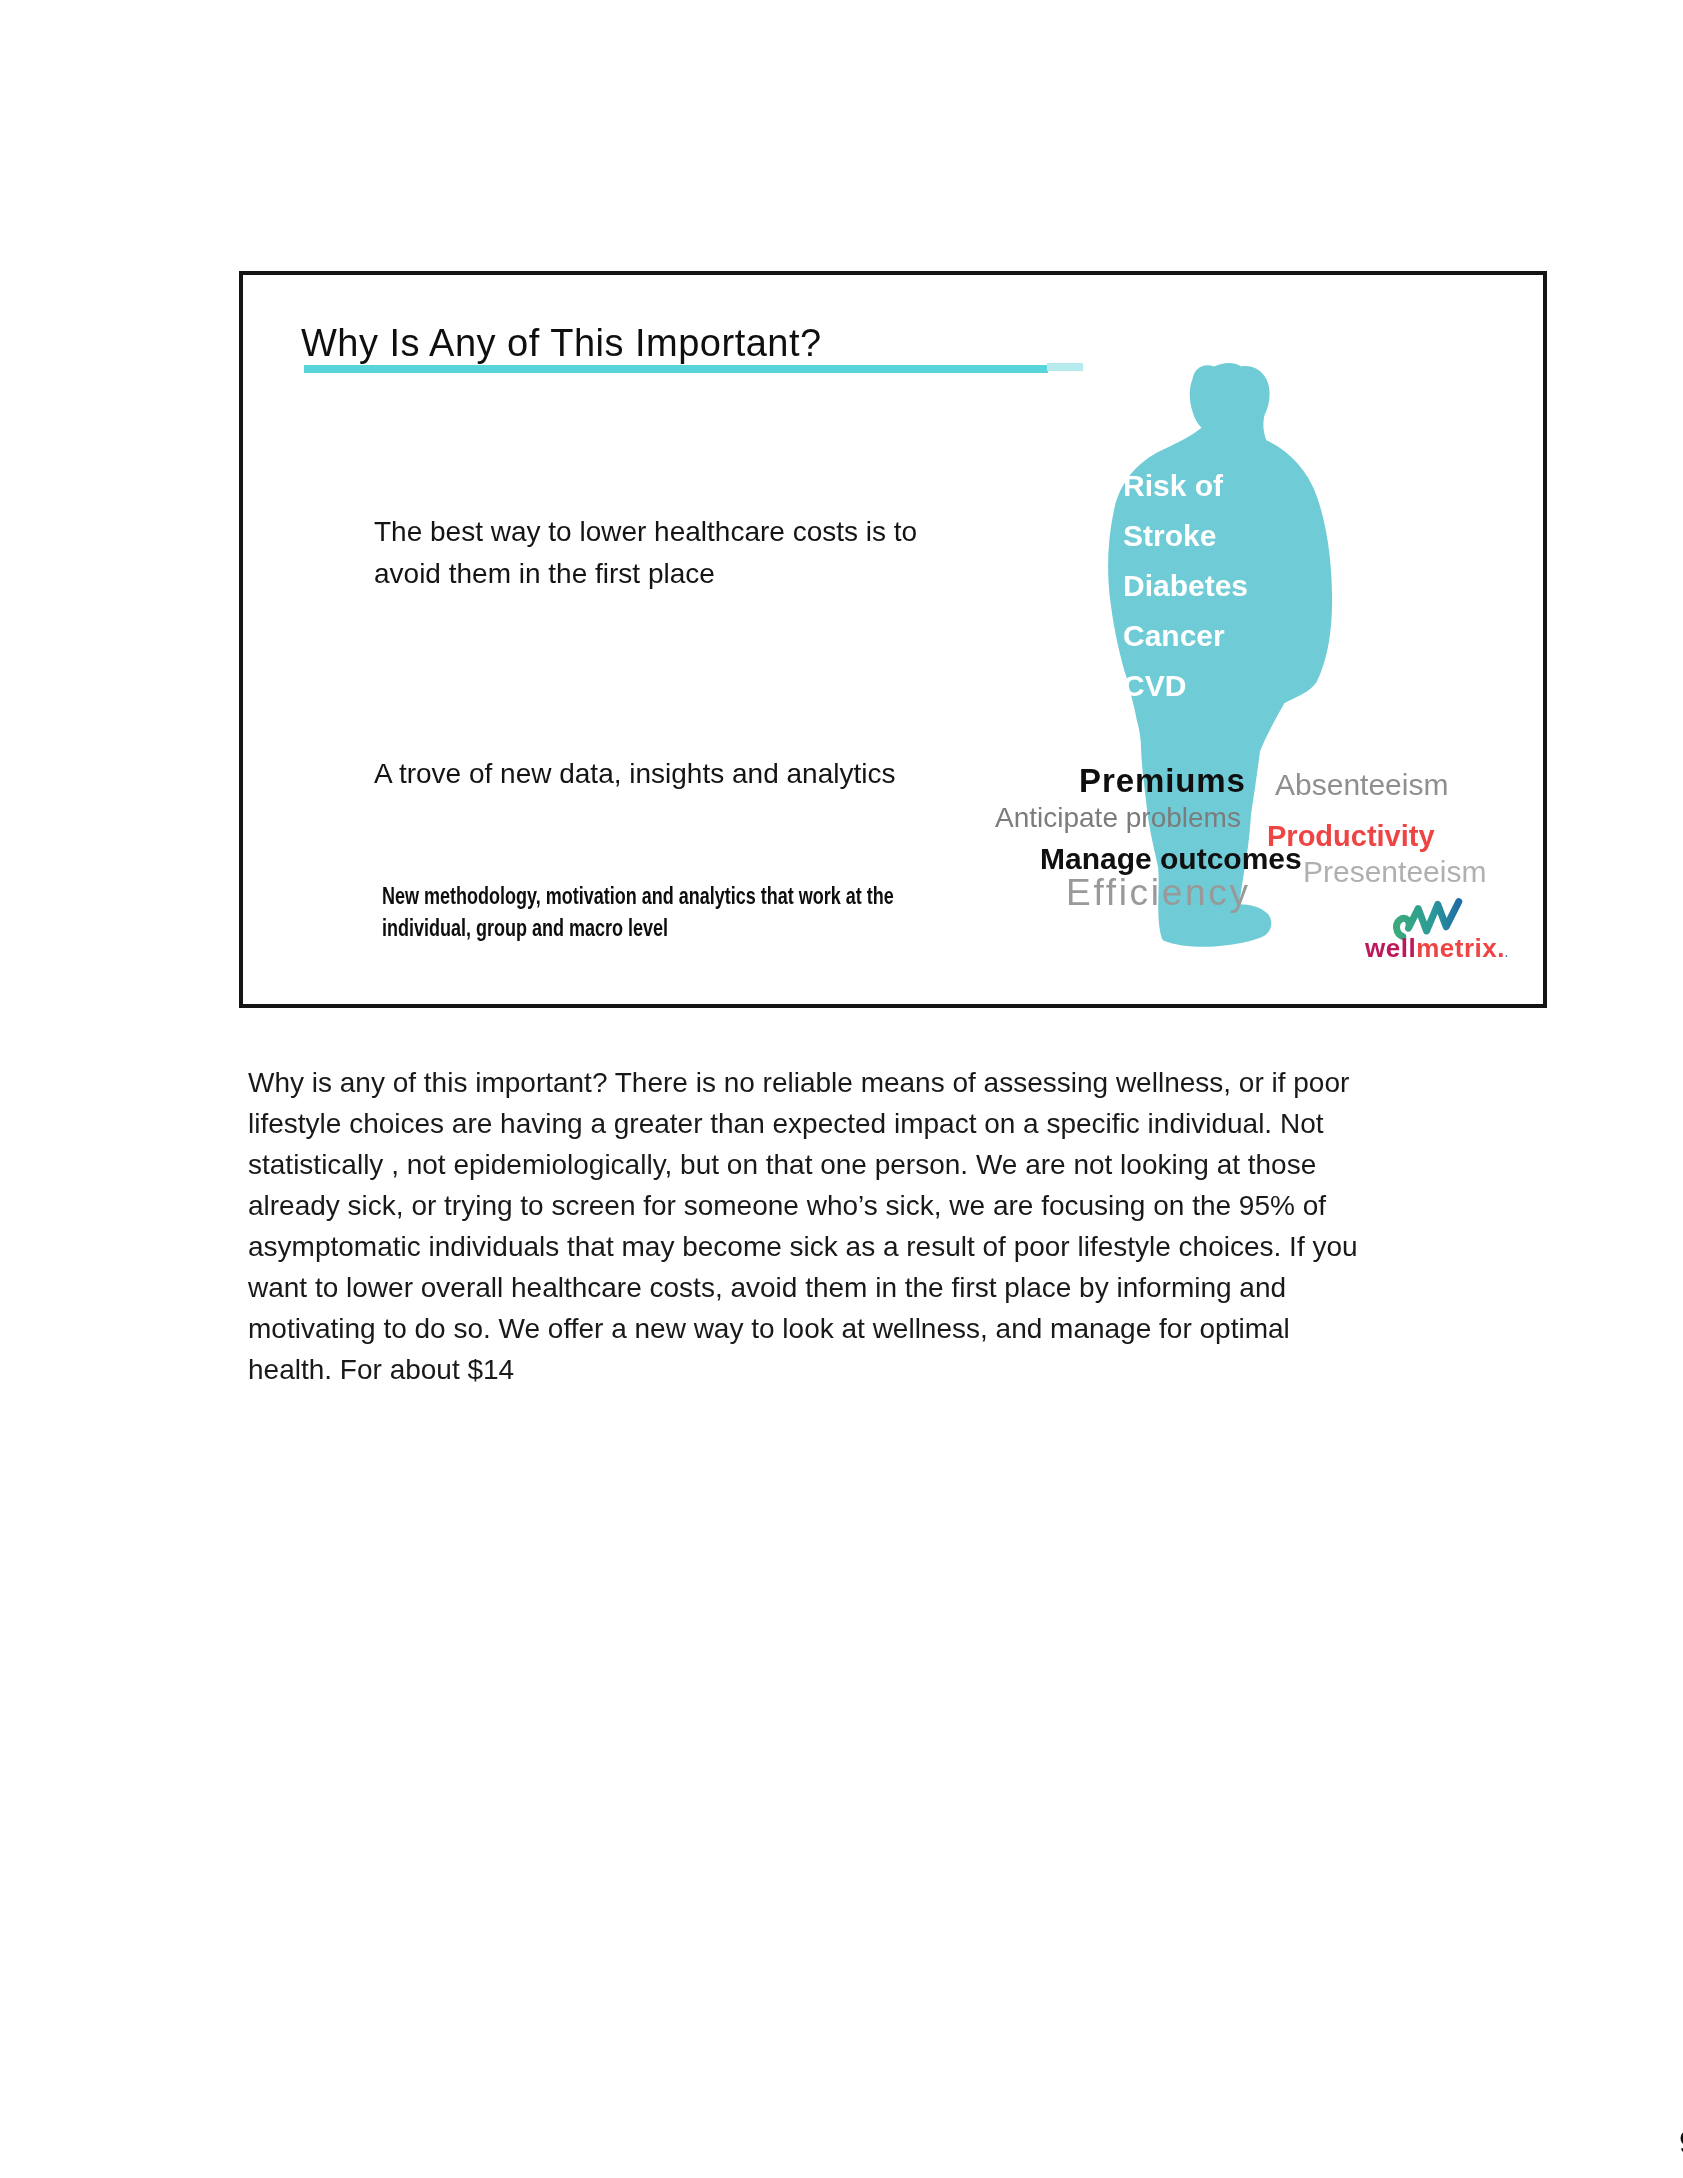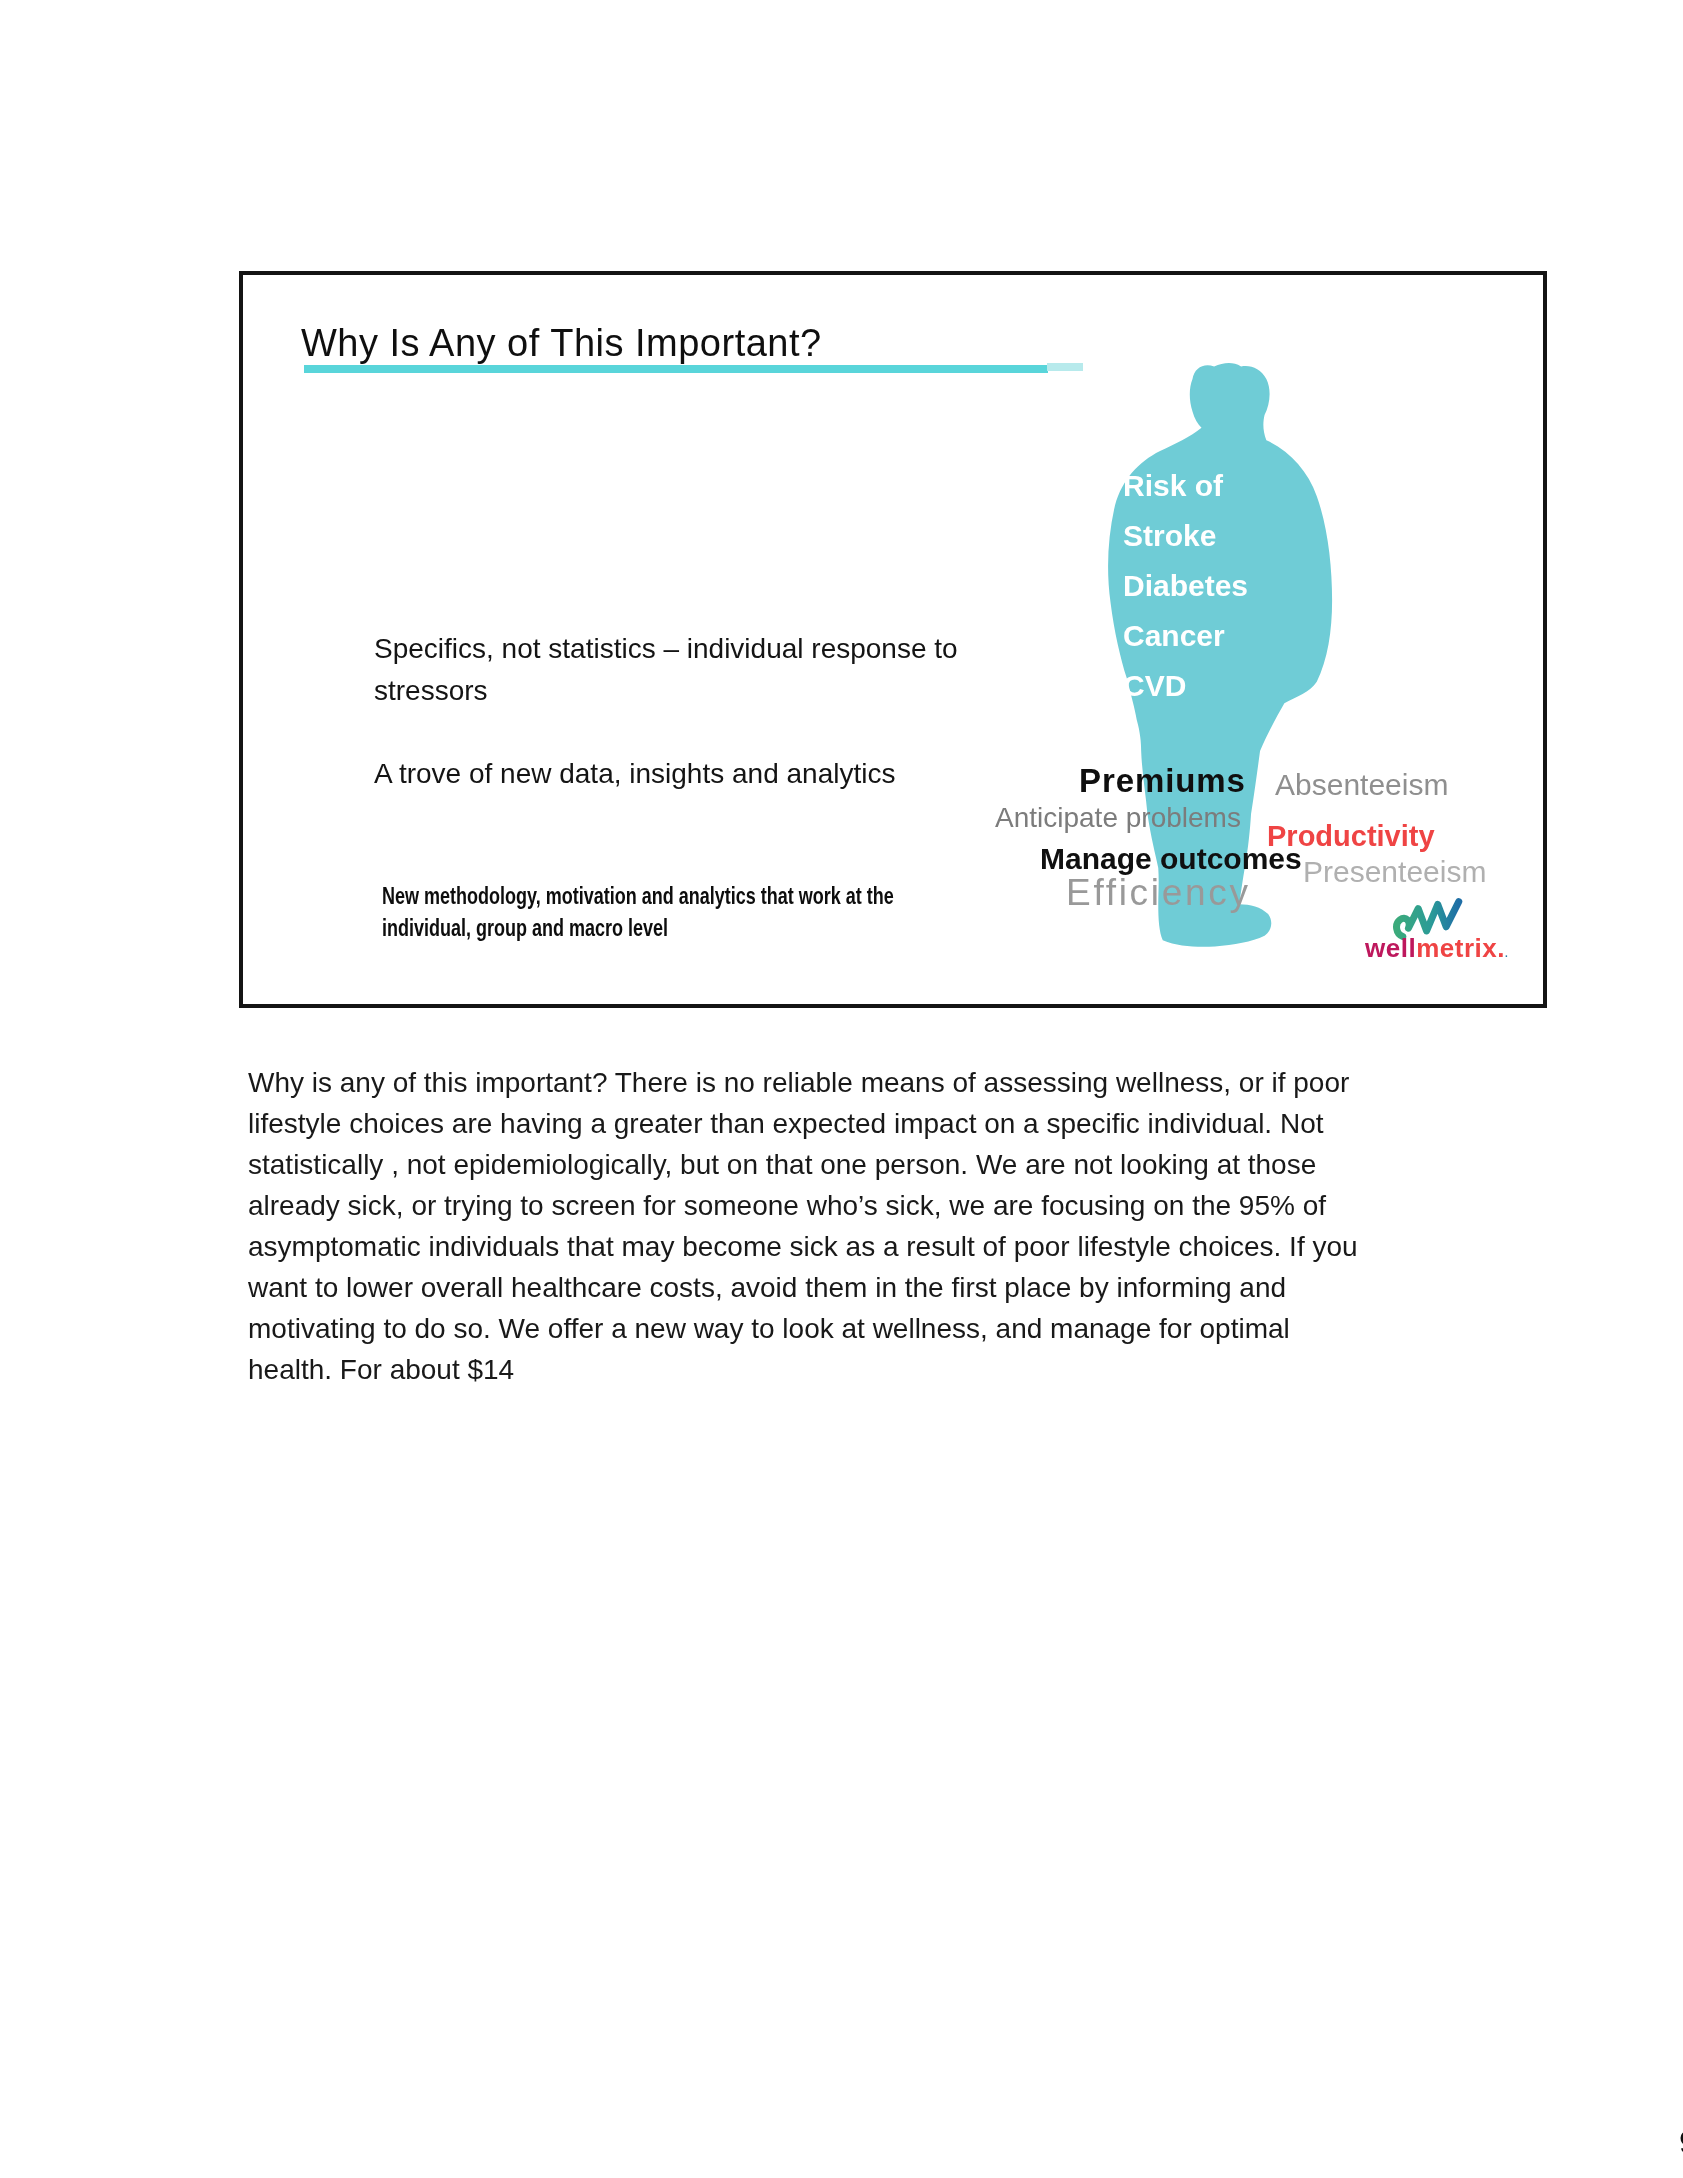--- a/index.html
+++ b/index.html
@@ -67,22 +67,22 @@
 <body>
 
 <div class="page">
 
   <div class="slide">
 
     <div class="slide-title">Why Is Any of This Important?</div>
     <div class="title-underline"></div>
     <div class="title-underline-tail"></div>
 
-    <div class="bullet bullet-2 ml">Specifics, not statistics – individual response to
-stressors</div>
+    <div class="bullet bullet-1 ml">The best way to lower healthcare costs is to
+avoid them in the first place</div>
     <div class="bullet bullet-3 ml">A trove of new data, insights and analytics</div>
 
     <div class="footnote ml">New methodology, motivation and analytics that work at the
 individual, group and macro level</div>
 
     <div class="figure">
       <svg viewBox="0 0 292 655" xmlns="http://www.w3.org/2000/svg">
         <path fill="#6FCCD6" d="
           M160 6
           C 148 2, 138 8, 136 20

